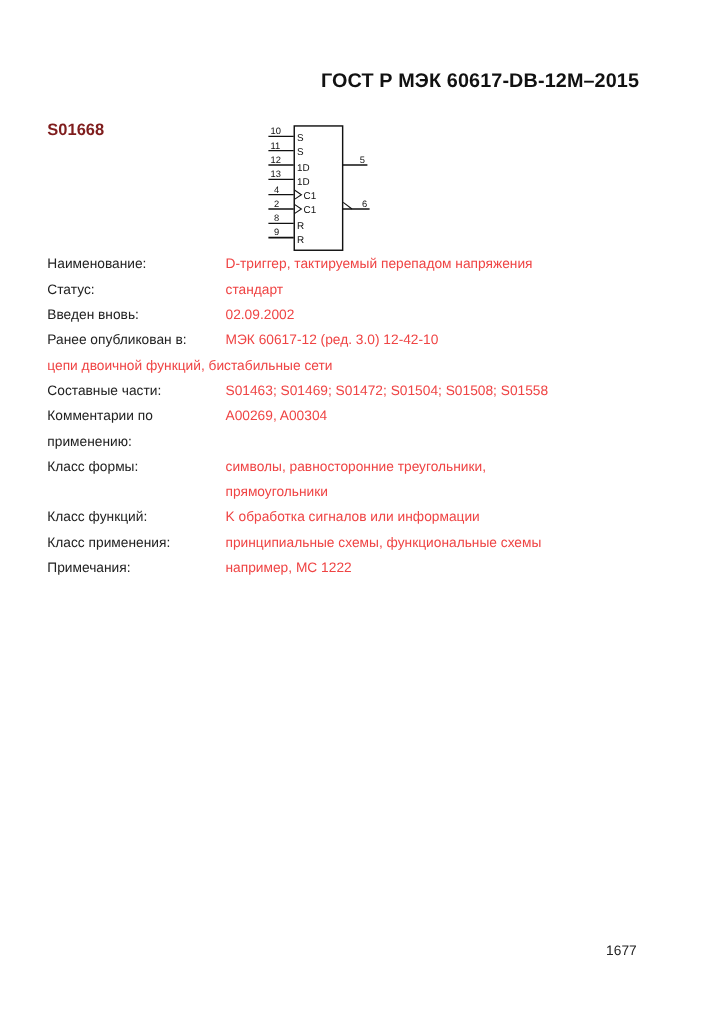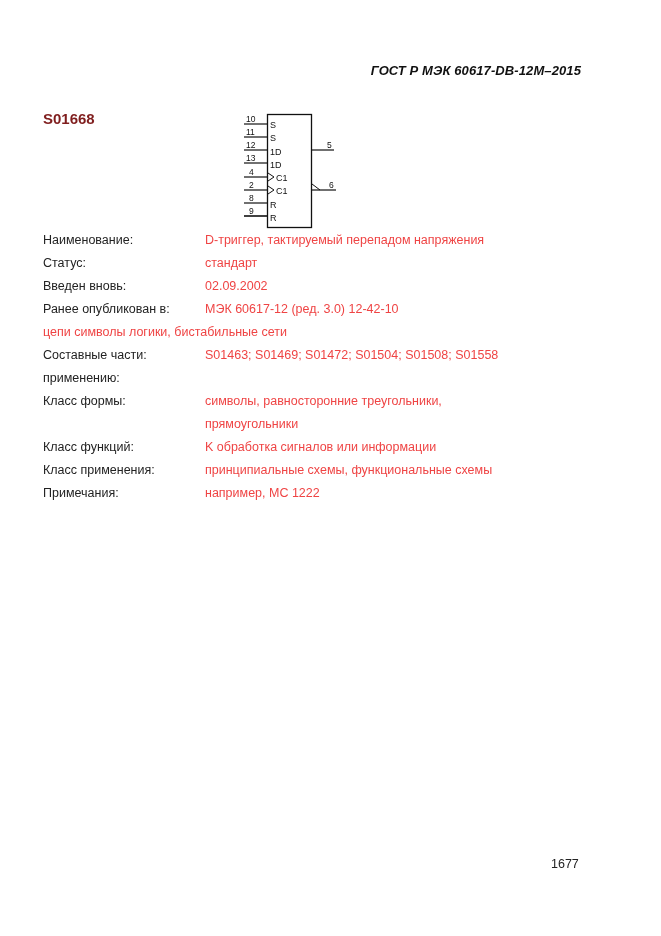--- a/index.html
+++ b/index.html
@@ -13,24 +13,23 @@
       position: relative;
       overflow: hidden;
       font-family: "Liberation Sans", "DejaVu Sans", sans-serif;
       color: #1a1a1a;
     }
     .page-header {
       position: absolute;
       top: 63px;
       right: 80px;
       font-weight: bold;
-      font-size: 13px;
+      font-size: 18px;
       letter-spacing: 0.1px;
       color: #111;
-      font-style: italic;
     }
     .symbol-id {
       position: absolute;
       top: 110px;
       left: 43px;
       font-weight: bold;
       font-size: 15px;
       color: #7f1d1d;
     }
     .diagram {
@@ -160,27 +159,31 @@
   </div>
   <div class="field-row">
     <div class="field-label">Введен вновь:</div>
     <div class="field-value">02.09.2002</div>
   </div>
   <div class="field-row">
     <div class="field-label">Ранее опубликован в:</div>
     <div class="field-value">МЭК 60617-12 (ред. 3.0) 12-42-10</div>
   </div>
   <div class="field-row">
-    <div class="field-value">цепи символы логики, бистабильные сети</div>
+    <div class="field-value">цепи двоичной функций, бистабильные сети</div>
   </div>
   <div class="field-row">
     <div class="field-label">Составные части:</div>
     <div class="field-value">S01463; S01469; S01472; S01504; S01508; S01558</div>
   </div>
   <div class="field-row">
+    <div class="field-label">Комментарии по</div>
+    <div class="field-value">A00269, A00304</div>
+  </div>
+  <div class="field-row">
     <div class="field-label">применению:</div>
     <div class="field-value"></div>
   </div>
   <div class="field-row">
     <div class="field-label">Класс формы:</div>
     <div class="field-value">символы, равносторонние треугольники,</div>
   </div>
   <div class="field-row">
     <div class="field-label"></div>
     <div class="field-value">прямоугольники</div>

